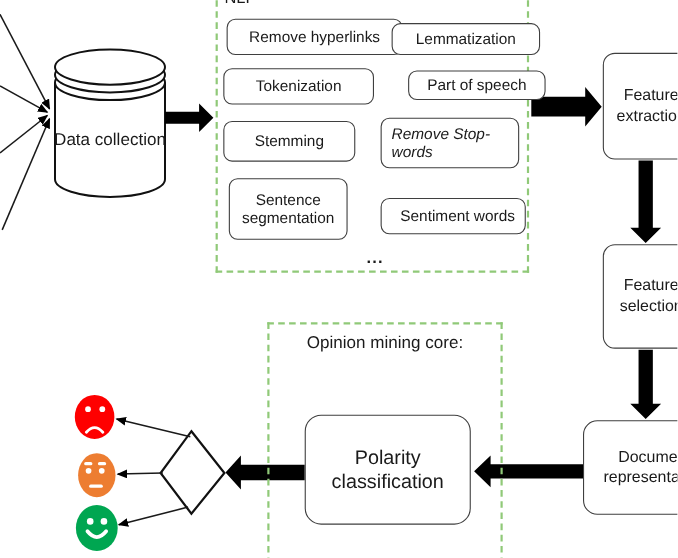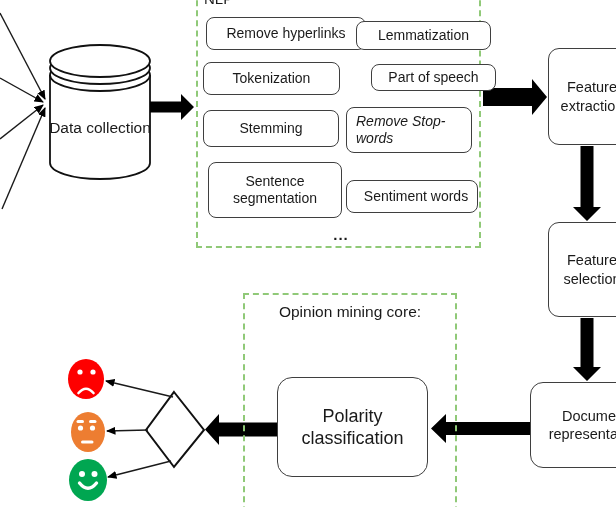--- a/index.html
+++ b/index.html
@@ -90,22 +90,22 @@
   <div class="dashed-box" style="left:196px;top:-20px;width:285px;height:268px;"></div>
   <div class="plainlabel" style="left:204px;top:-10px;font-weight:400;">NLP</div>
 
   <div class="dashed-box" style="left:243px;top:293px;width:214px;height:250px;"></div>
   <div class="plainlabel center" style="left:48px;top:119px;width:104px;font-size:15.5px;">Data collection</div>
 
   <div class="plainlabel center" style="left:253px;top:303px;width:194px;font-size:15.5px;">Opinion mining core:</div>
 
   <div class="node" style="left:206px;top:17px;width:160px;height:33px;">Remove hyperlinks</div>
   <div class="node" style="left:203px;top:62px;width:137px;height:33px;">Tokenization</div>
-  <div class="node" style="left:203px;top:110px;width:136px;height:37px;">Stemming</div>
-  <div class="node" style="left:208px;top:162px;width:134px;height:56px;">Sentence segmentation</div>
+  <div class="node" style="left:203px;top:110px;width:120px;height:37px;">Stemming</div>
+  <div class="node" style="left:208px;top:162px;width:108px;height:56px;">Sentence segmentation</div>
 
   <div class="node" style="left:345px;top:21px;width:135px;height:29px;margin-left:11px;">Lemmatization</div>
   <div class="node" style="left:345px;top:64px;width:125px;height:27px;margin-left:26px;">Part of speech</div>
   <div class="node leftalign" style="left:346px;top:107px;width:126px;height:46px;">Remove Stop-words</div>
   <div class="node" style="left:346px;top:180px;width:132px;height:33px;padding-left:12px;">Sentiment words</div>
 
   <div class="ellipsis-dots center" style="left:319px;top:226px;width:44px;">...</div>
 
   <div class="node big" style="left:548px;top:48px;width:88px;height:97px;">Feature extraction</div>
   <div class="node big" style="left:548px;top:222px;width:88px;height:95px;">Feature selection</div>

